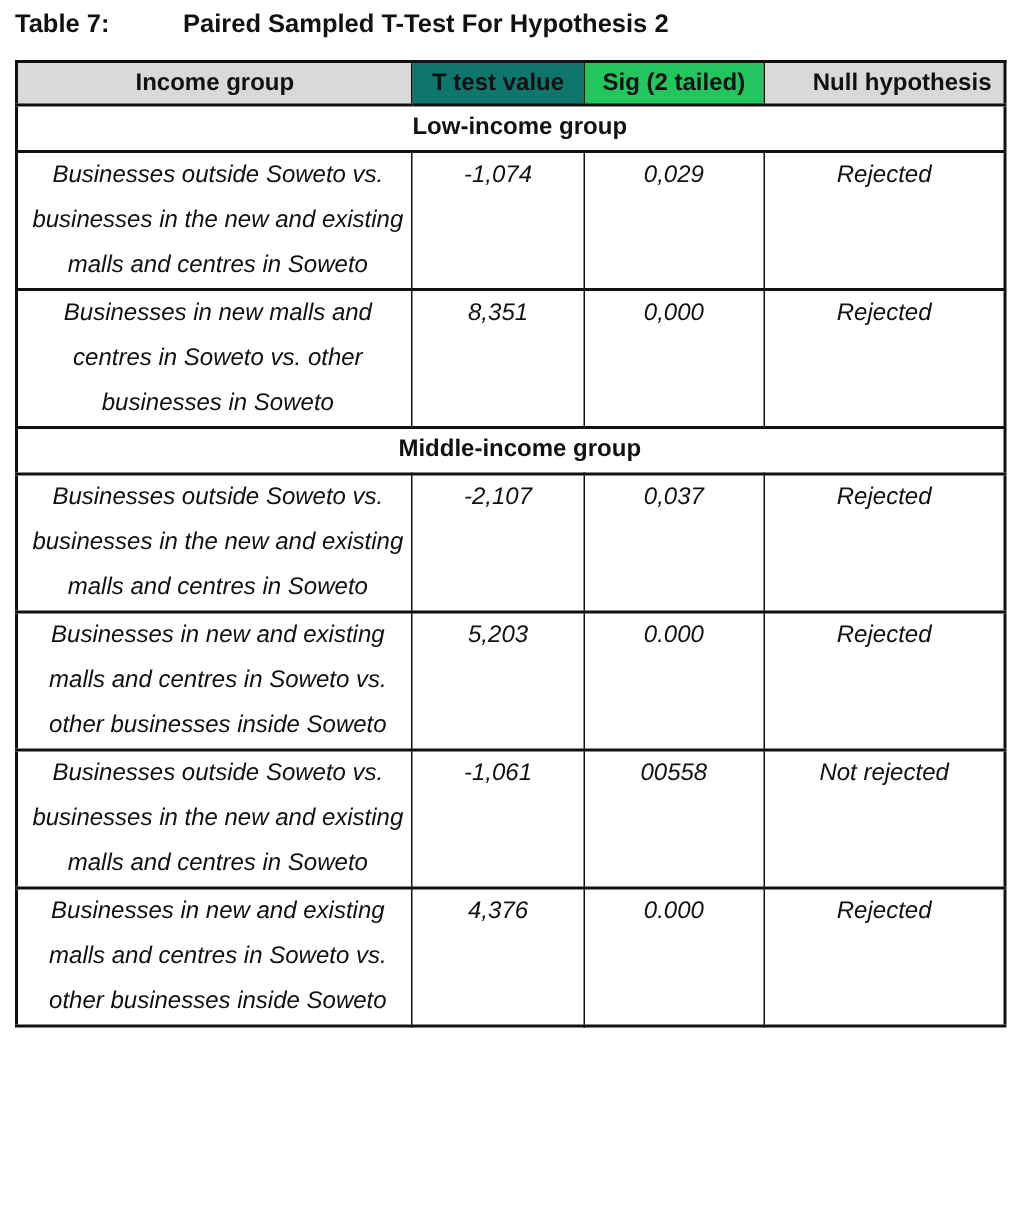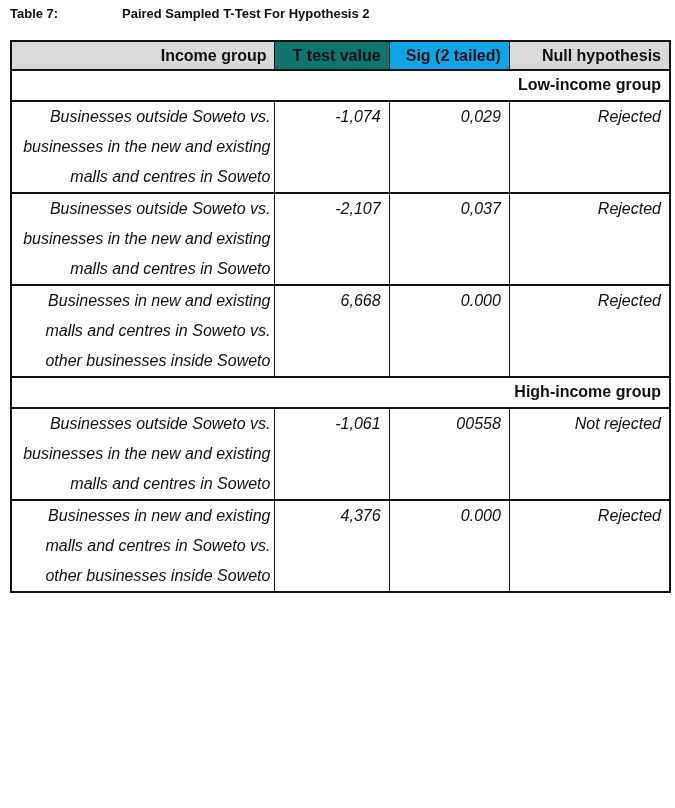--- a/index.html
+++ b/index.html
@@ -1,21 +1,21 @@
 <!DOCTYPE html>
 <html><head>
 <meta charset="utf-8">
 <style>
   html, body { margin: 0; padding: 0; background: #ffffff; }
   body { width: 675px; height: 808px; position: relative; font-family: "Liberation Sans", sans-serif; color: #111; }
-  .caption { position: absolute; top: 6px; left: 10px; font-size: 13px; font-weight: bold; }
+  .caption { position: absolute; top: 6px; left: 10px; font-size: 17px; font-weight: bold; }
   .caption .num { display: inline-block; width: 112px; }
   table { position: absolute; top: 40px; left: 10px; width: 661px; border-collapse: collapse; border: 2px solid #111; font-size: 16px; }
   col.c1 { width: 277px; } col.c2 { width: 115px; } col.c3 { width: 121px; } col.c4 { width: 148px; }
-  th, td { border: 1px solid #111; padding: 0 8px; vertical-align: top; text-align: right; }
+  th, td { border: 1px solid #111; padding: 0 8px; vertical-align: top; text-align: center; }
   thead th { background: #d9d9d9; font-weight: bold; height: 27px; line-height: 27px; border-bottom: 2px solid #111; white-space: nowrap; }
   tr.section td { font-weight: bold; height: 29px; line-height: 28px; border-bottom: 2px solid #111; padding-left: 20px; }
   tr.data td { line-height: 30px; padding-bottom: 0; font-style: italic; }
   tr.data { border-bottom: 2px solid #111; }
   tr.data td.desc { padding-right: 4px; }
 </style>
 </head>
 <body>
 
 <div class="caption">
@@ -26,49 +26,55 @@
   <colgroup>
       <col class="c1">
       <col class="c2">
       <col class="c3">
       <col class="c4">
     </colgroup>
   <thead>
     <tr>
       <th style="background: rgb(217, 217, 217);">Income group</th>
       <th style="background: #0f766e;">T test value</th>
-      <th style="background: #0ea5e9;">Sig (2 tailed)</th>
+      <th style="background: #22c55e;">Sig (2 tailed)</th>
       <th style="background: rgb(217, 217, 217); padding-left: 32px;">Null hypothesis</th>
     </tr>
   </thead>
   <tbody>
     <tr class="section">
         <td colspan="4">Low-income group</td>
       </tr>
     <tr class="data">
       <td class="desc">Businesses outside Soweto vs. businesses in the new and existing malls and centres in Soweto</td>
       <td>-1,074</td>
       <td>0,029</td>
       <td>Rejected</td>
     </tr>
     <tr class="data">
+      <td class="desc">Businesses in new malls and centres in Soweto vs. other businesses in Soweto</td>
+      <td>8,351</td>
+      <td>0,000</td>
+      <td>Rejected</td>
+    </tr>
+    <tr class="section">
+        <td colspan="4">Middle-income group</td>
+      </tr>
+    <tr class="data">
       <td class="desc">Businesses outside Soweto vs. businesses in the new and existing malls and centres in Soweto</td>
       <td>-2,107</td>
       <td>0,037</td>
       <td>Rejected</td>
     </tr>
     <tr class="data">
       <td class="desc">Businesses in new and existing malls and centres in Soweto vs. other businesses inside Soweto</td>
-      <td>6,668</td>
+      <td>5,203</td>
       <td>0.000</td>
       <td>Rejected</td>
     </tr>
-    <tr class="section">
-        <td colspan="4">High-income group</td>
-      </tr>
     <tr class="data">
       <td class="desc">Businesses outside Soweto vs. businesses in the new and existing malls and centres in Soweto</td>
       <td>-1,061</td>
       <td>00558</td>
       <td>Not rejected</td>
     </tr>
     <tr class="data">
       <td class="desc">Businesses in new and existing malls and centres in Soweto vs. other businesses inside Soweto</td>
       <td>4,376</td>
       <td>0.000</td>

